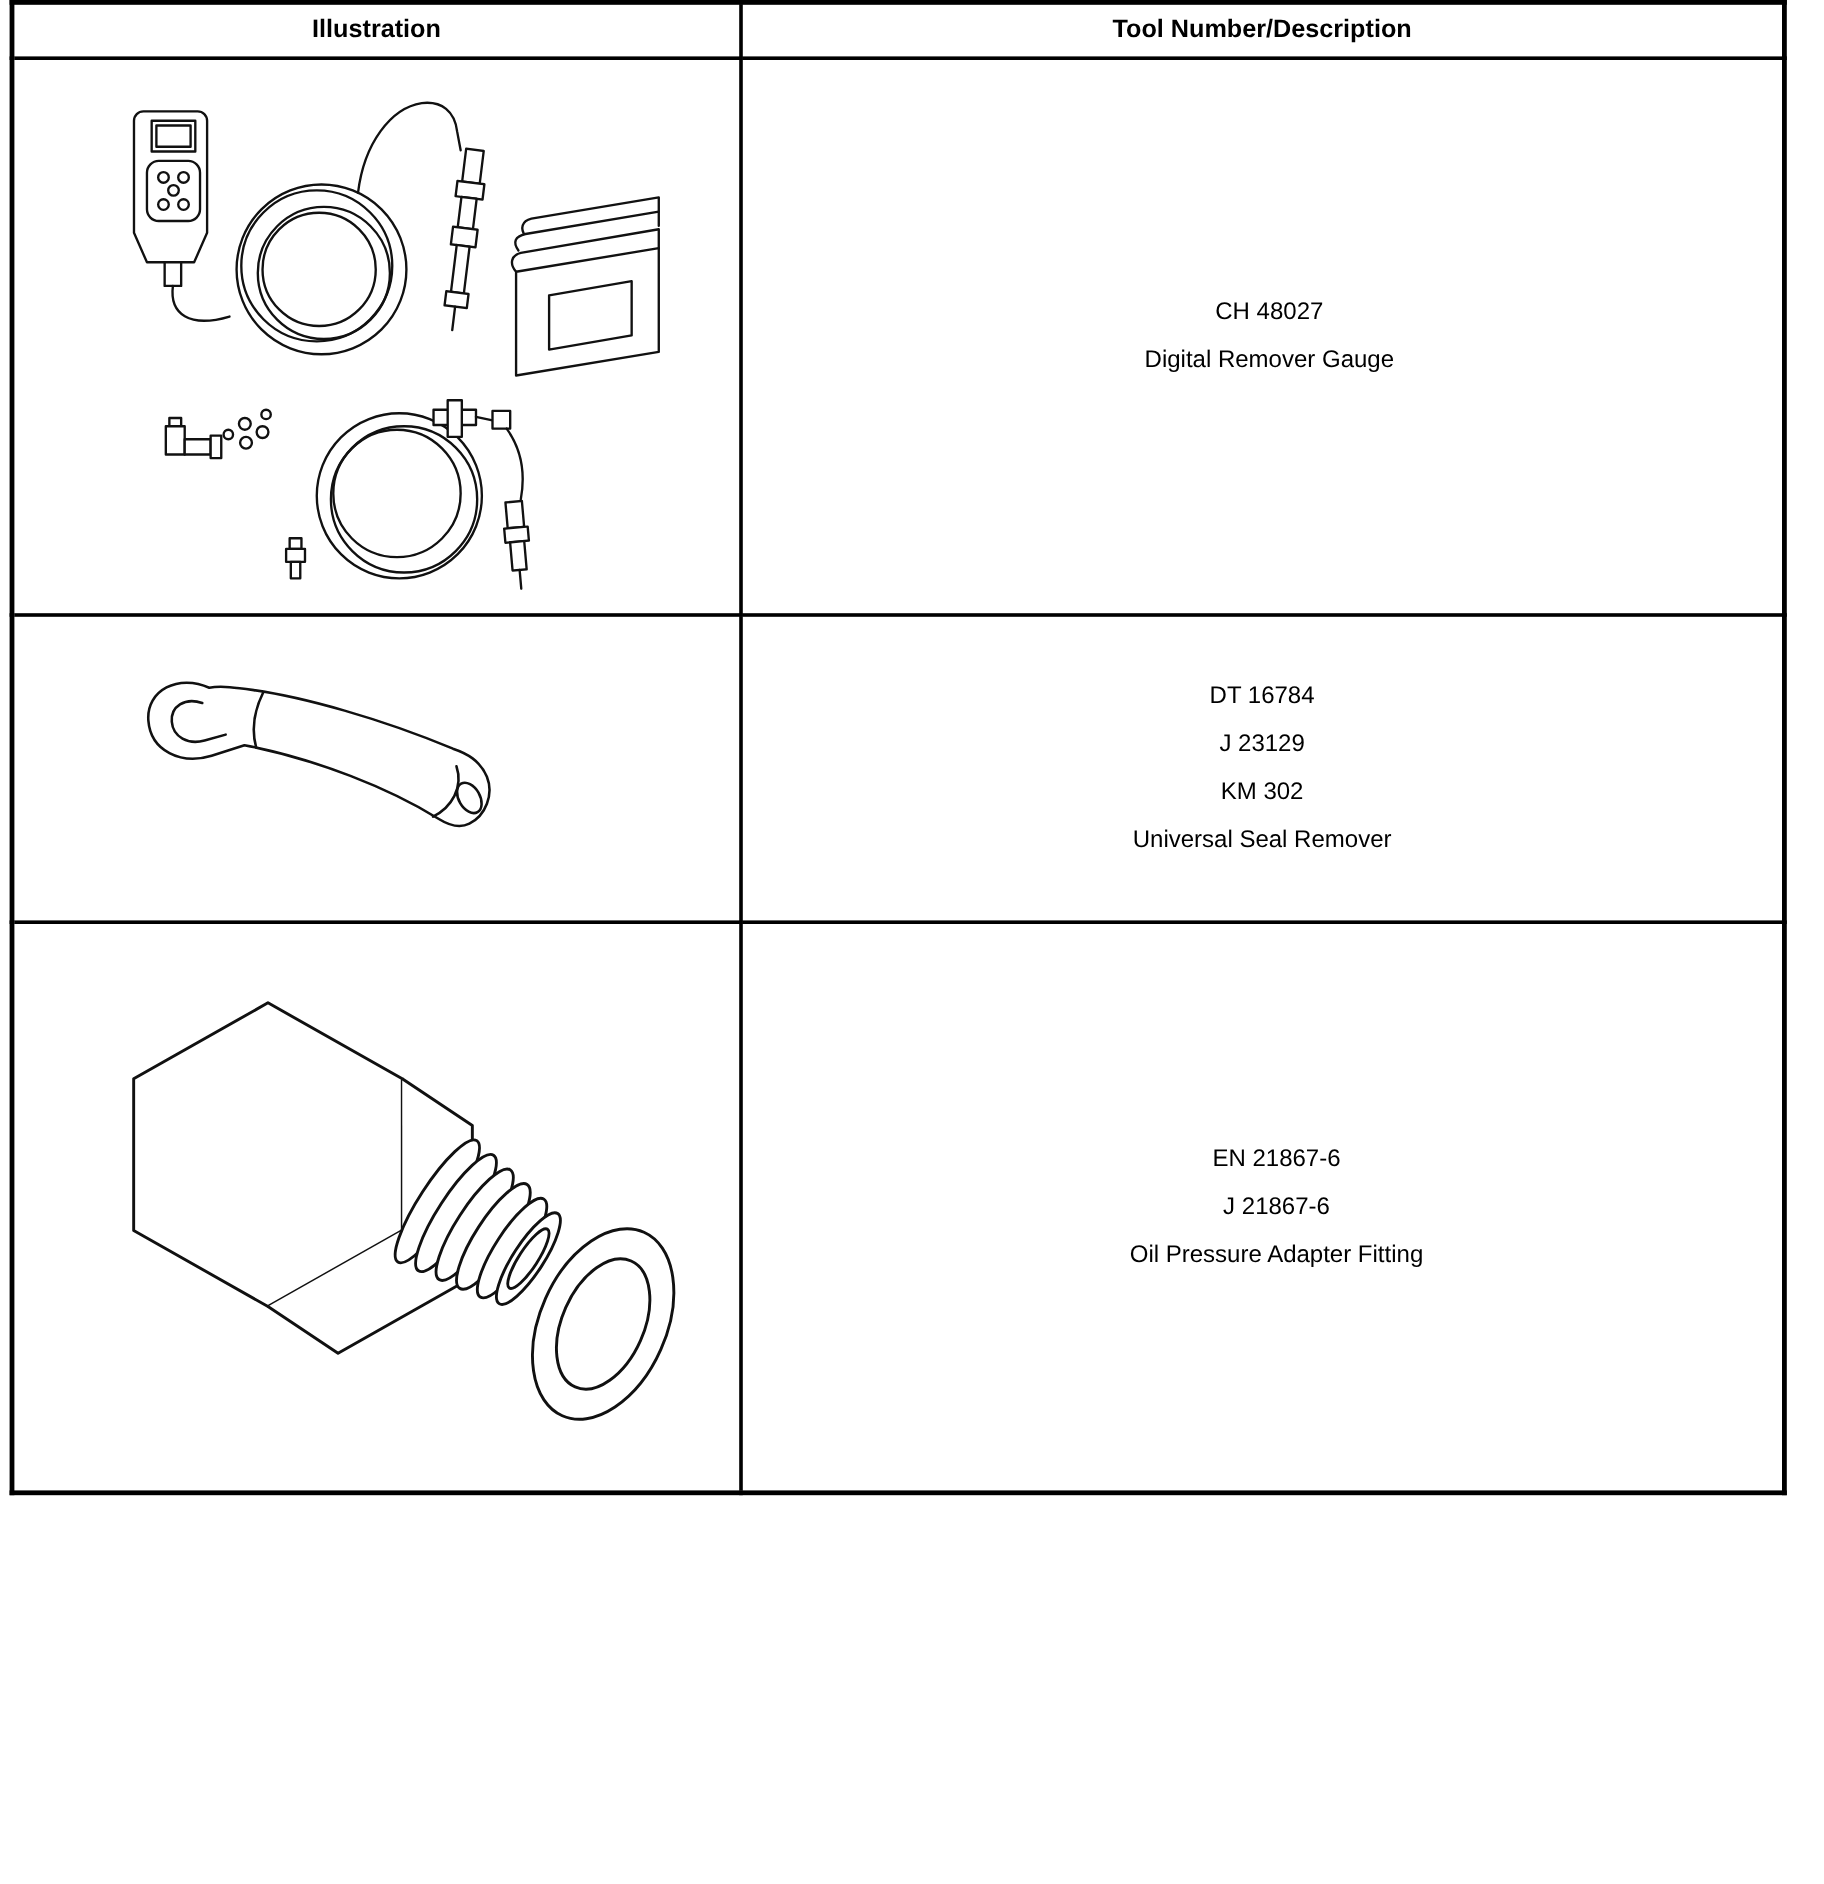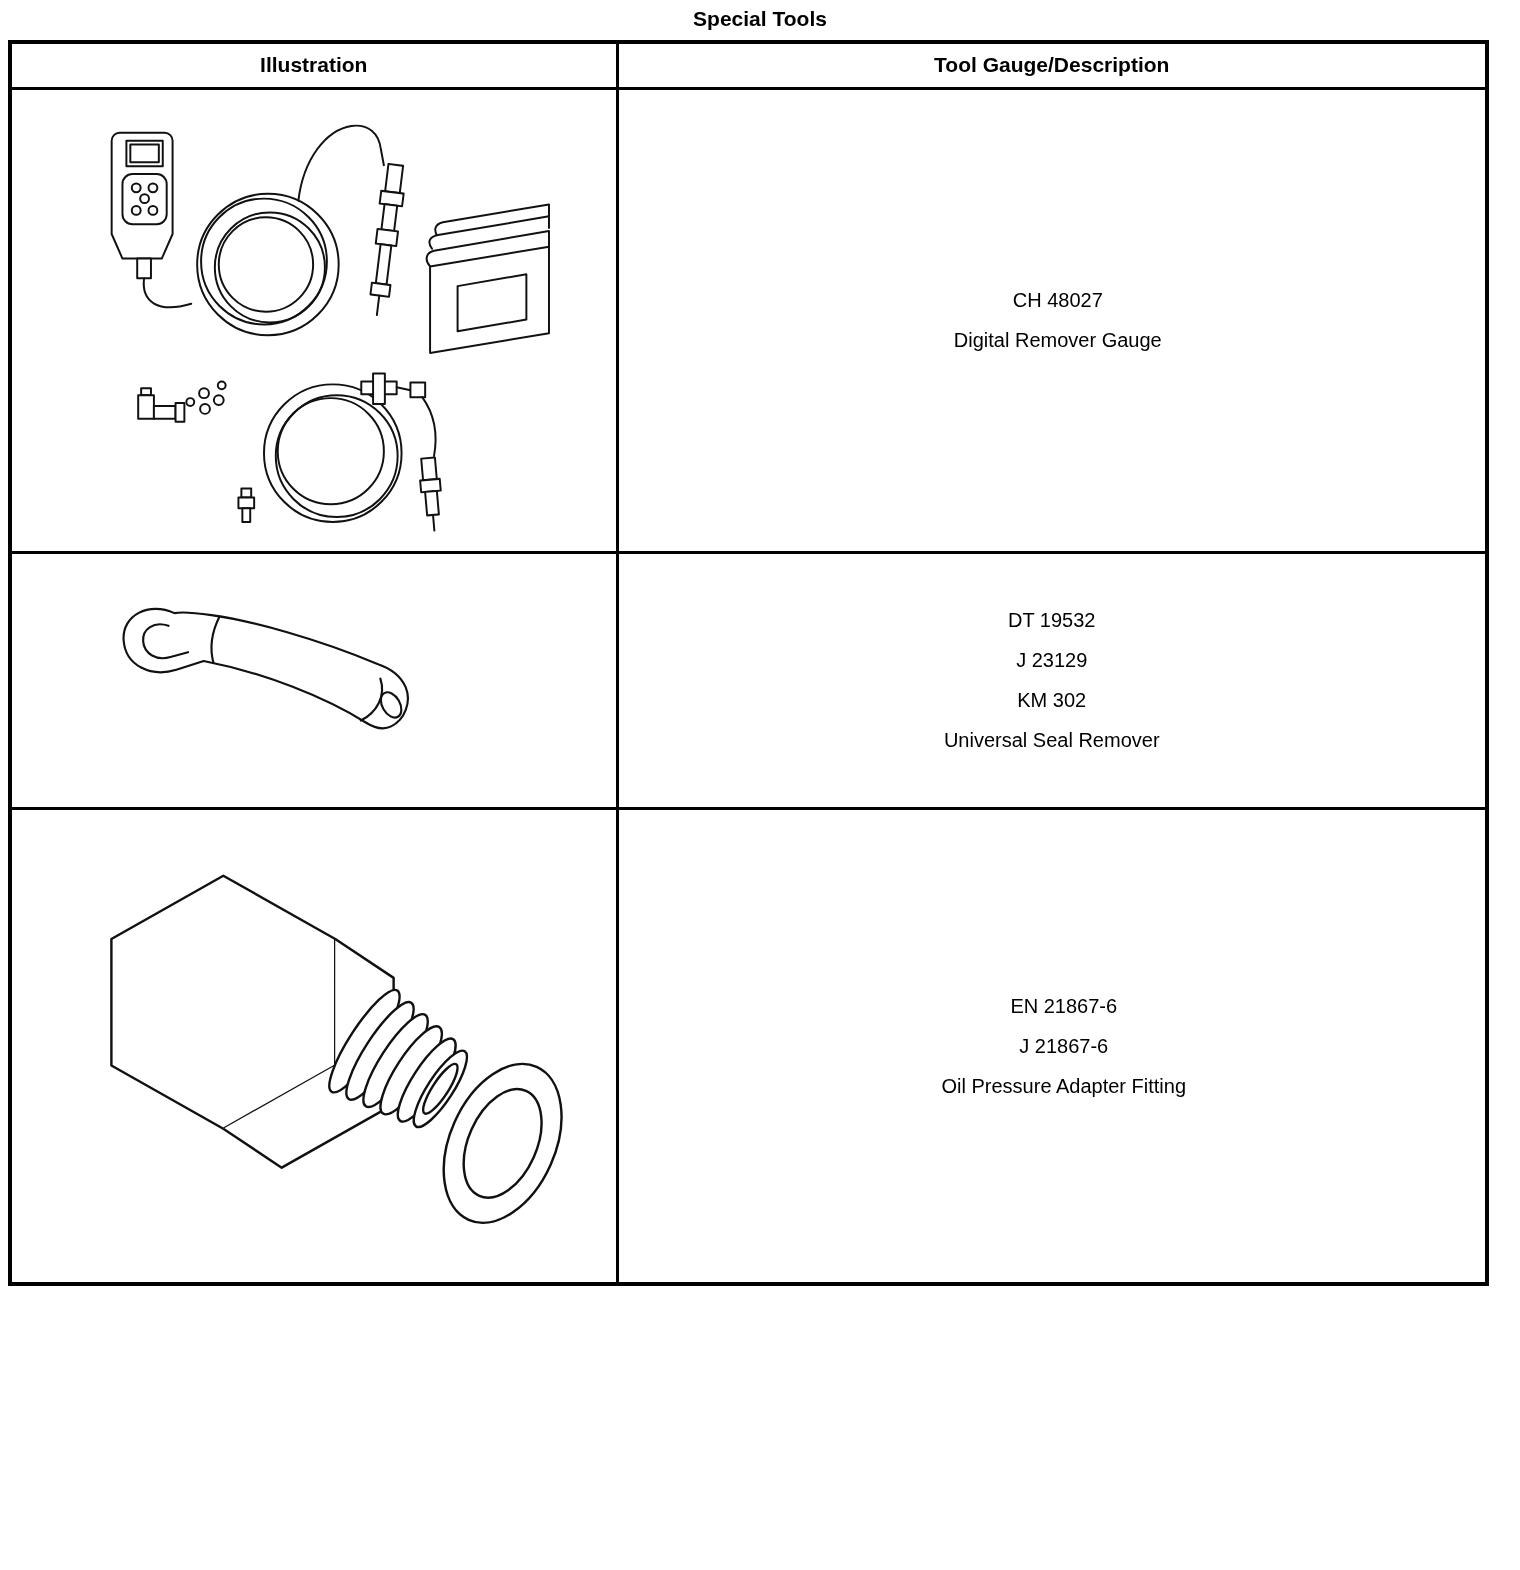--- a/index.html
+++ b/index.html
@@ -33,31 +33,30 @@
   tr.row-seal td    { height: 256px; }
   tr.row-adapter td { height: 476px; padding-left: 24px; }
   tr.row-socket td  { height: 260px; }
   svg { display: block; margin: 0 auto; }
 </style>
 </head>
 <body>
 
 <div class="page">
 
-  <div class="page-title">Special Tools</div>
 
   <table class="tools-table">
     <colgroup>
       <col class="col-illustration">
       <col class="col-description">
     </colgroup>
     <thead>
       <tr>
         <th>Illustration</th>
-        <th>Tool Gauge/Description</th>
+        <th>Tool Number/Description</th>
       </tr>
     </thead>
     <tbody>
 
       <tr class="row-gauge">
         <td class="cell-illustration">
           <svg viewBox="0 0 580 450" width="570" height="443">
             <g fill="none" stroke="#111" stroke-width="2" stroke-linejoin="round" stroke-linecap="round">
 
               <path d="M86,34 h46 a8 8 0 0 1 8 8 v95 l-11,25 h-40 l-11,-25 v-95 a8 8 0 0 1 8,-8 z" fill="#fff"></path>
@@ -142,21 +141,21 @@
             <g fill="#fff" stroke="#111" stroke-width="2.2" stroke-linejoin="round" stroke-linecap="round">
               <path d="M72,36 C46,24 18,38 20,64 C22,90 48,102 74,94 L102,85 C164,97 226,122 268,148 C276,153 286,156 294,152 C308,145 315,127 309,112 C303,98 292,92 280,88 C218,62 152,44 110,38 C96,36 82,34 72,36 Z"></path>
               <path d="M66,49 C51,44 39,52 40,65 C41,78 54,85 68,81 L86,76" fill="none"></path>
               <path d="M263,146 C279,138 289,121 283,103" fill="none"></path>
               <ellipse cx="294" cy="130" rx="9" ry="14" transform="rotate(-30 294 130)" fill="none"></ellipse>
               <path d="M118,40 C110,56 108,72 112,87" fill="none"></path>
             </g>
           </svg>
         </td>
         <td class="cell-description">
-          <div class="desc-line">DT 19532</div>
+          <div class="desc-line">DT 16784</div>
           <div class="desc-line">J 23129</div>
           <div class="desc-line">KM 302</div>
           <div class="desc-line">Universal Seal Remover</div>
         </td>
       </tr>
 
       <tr class="row-adapter">
         <td class="cell-illustration">
           <svg viewBox="0 0 560 410" width="545" height="400">
             <g fill="#fff" stroke="#111" stroke-width="2.5" stroke-linejoin="round">

